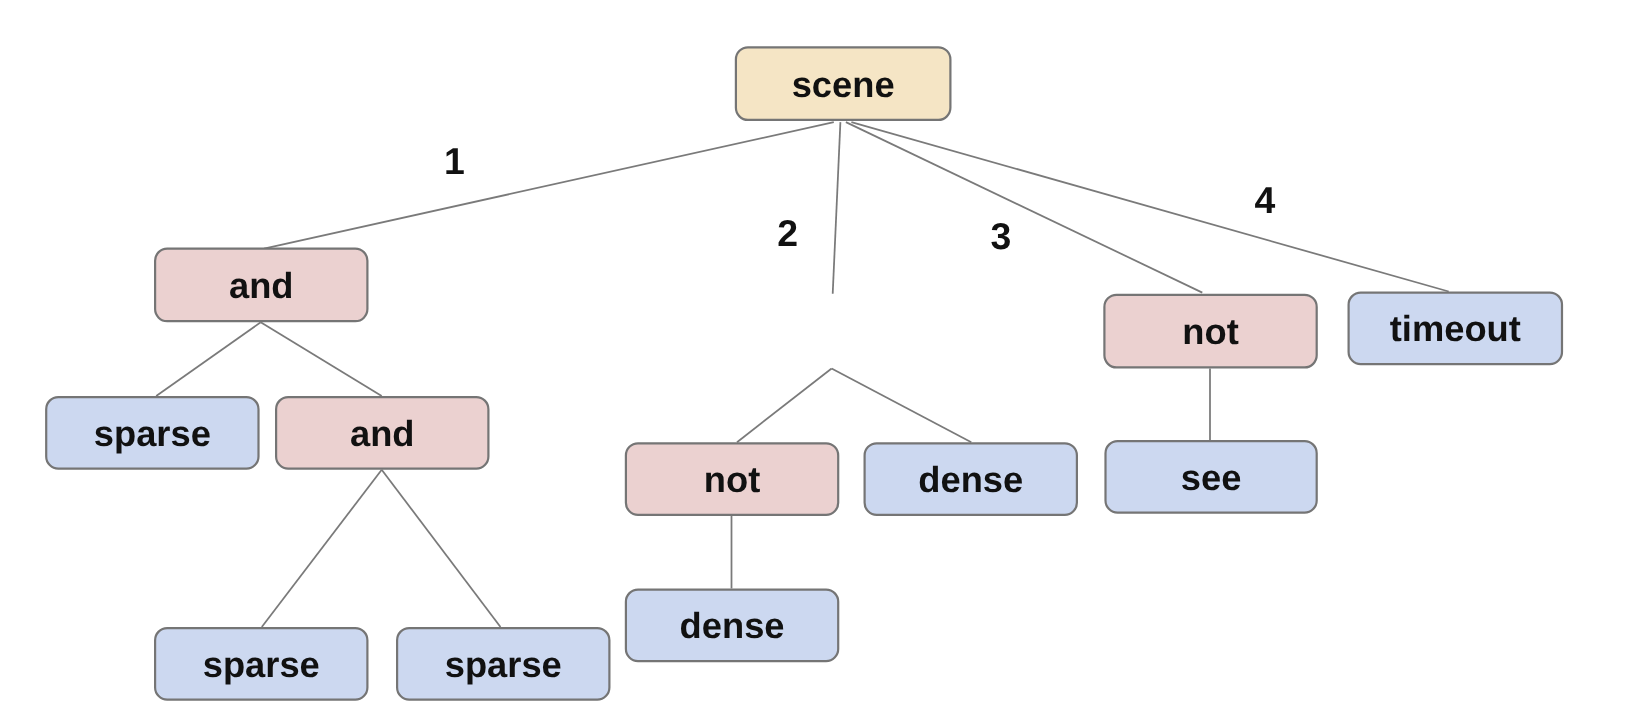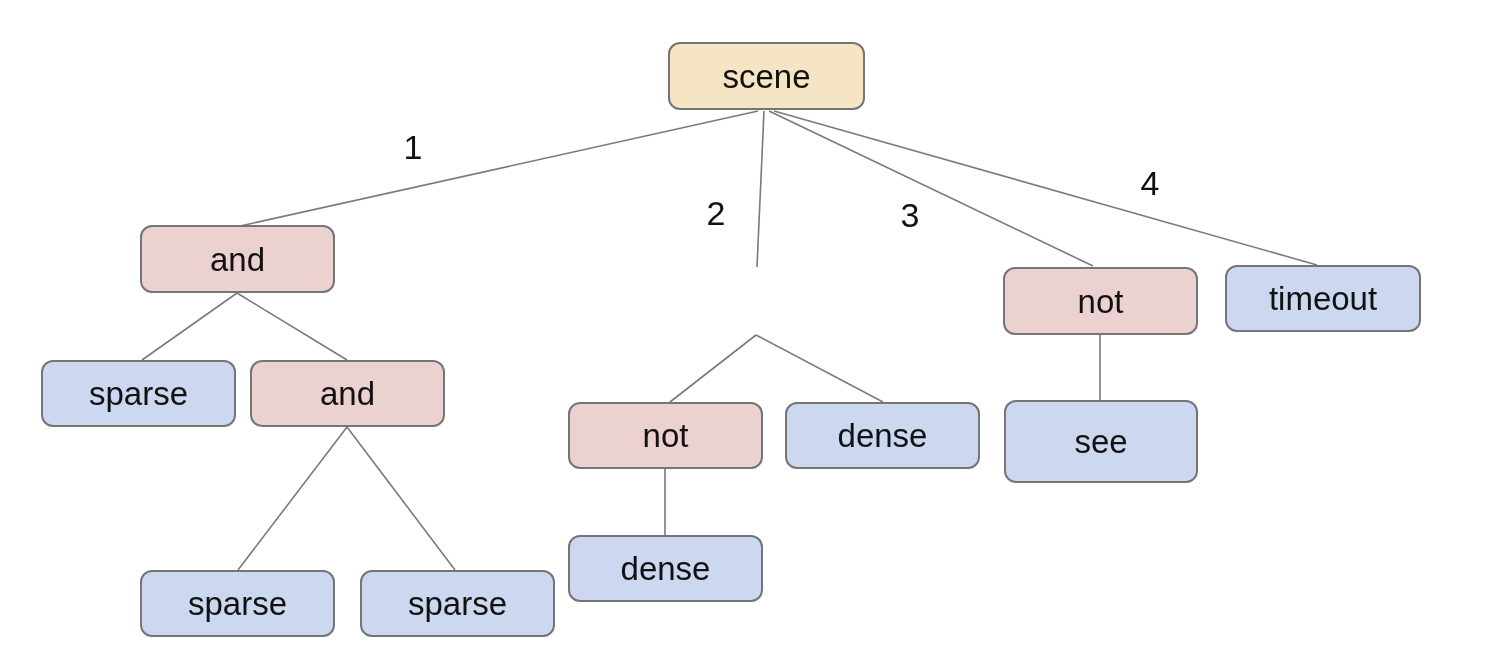--- a/index.html
+++ b/index.html
@@ -8,20 +8,21 @@
     background: #ffffff;
   }
   .canvas {
     position: relative;
     width: 1495px;
     height: 662px;
     background: #ffffff;
     overflow: hidden;
     font-family: "Liberation Sans", sans-serif;
     color: #111111;
+    font-weight: bold;
   }
   .edge-layer {
     position: absolute;
     left: 0;
     top: 0;
     width: 1495px;
     height: 662px;
   }
   .node {
     position: absolute;
@@ -61,21 +62,21 @@
       <line x1="1100" y1="335" x2="1100" y2="400" stroke="#7a7a7a" stroke-width="1.6"></line>
     </svg>
 <div class="node" style="left: 668px; top: 42px; width: 197px; height: 68px; background: rgb(245, 229, 197); border-color: rgb(117, 117, 117);">scene</div>
     <div class="node" style="left: 140px; top: 225px; width: 195px; height: 68px; background: rgb(235, 209, 208); border-color: rgb(117, 117, 117);">and</div>
     <div class="node" style="left: 1003px; top: 267px; width: 195px; height: 68px; background: rgb(235, 209, 208); border-color: rgb(117, 117, 117);">not</div>
     <div class="node" style="left: 1225px; top: 265px; width: 196px; height: 67px; background: rgb(204, 216, 240); border-color: rgb(117, 117, 117);">timeout</div>
     <div class="node" style="left: 41px; top: 360px; width: 195px; height: 67px; background: rgb(204, 216, 240); border-color: rgb(117, 117, 117);">sparse</div>
     <div class="node" style="left: 250px; top: 360px; width: 195px; height: 67px; background: rgb(235, 209, 208); border-color: rgb(117, 117, 117);">and</div>
     <div class="node" style="left: 568px; top: 402px; width: 195px; height: 67px; background: rgb(235, 209, 208); border-color: rgb(117, 117, 117);">not</div>
     <div class="node" style="left: 785px; top: 402px; width: 195px; height: 67px; background: rgb(204, 216, 240); border-color: rgb(117, 117, 117);">dense</div>
-    <div class="node" style="left: 1004px; top: 400px; width: 194px; height: 83px; background: rgb(204, 216, 240); border-color: rgb(117, 117, 117);">see</div>
+    <div class="node" style="left: 1004px; top: 400px; width: 194px; height: 67px; background: rgb(204, 216, 240); border-color: rgb(117, 117, 117);">see</div>
     <div class="node" style="left: 140px; top: 570px; width: 195px; height: 67px; background: rgb(204, 216, 240); border-color: rgb(117, 117, 117);">sparse</div>
     <div class="node" style="left: 360px; top: 570px; width: 195px; height: 67px; background: rgb(204, 216, 240); border-color: rgb(117, 117, 117);">sparse</div>
     <div class="node" style="left: 568px; top: 535px; width: 195px; height: 67px; background: rgb(204, 216, 240); border-color: rgb(117, 117, 117);">dense</div>
     <div class="edge-label" style="left: 413px; top: 147px;">1</div>
     <div class="edge-label" style="left: 716px; top: 213px;">2</div>
     <div class="edge-label" style="left: 910px; top: 215px;">3</div>
     <div class="edge-label" style="left: 1150px; top: 183px;">4</div>
   </div>
 
 </body></html>

